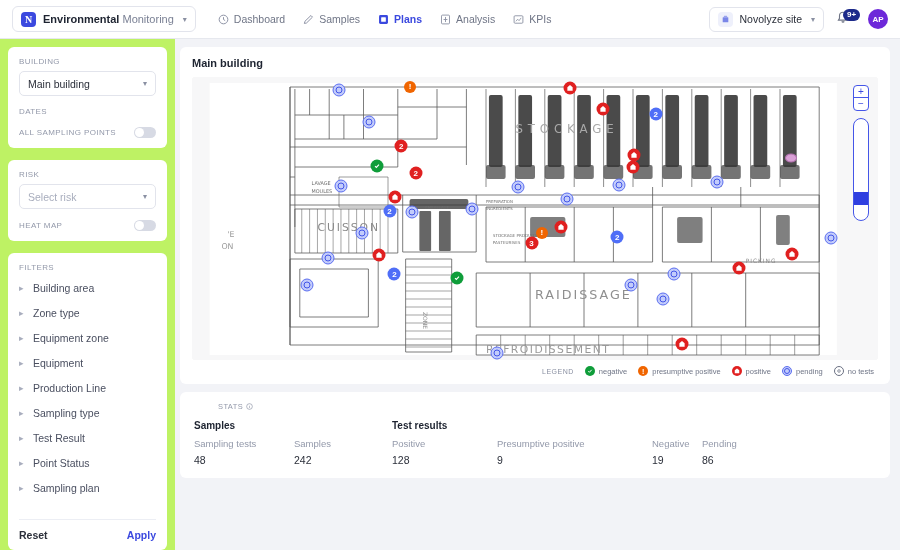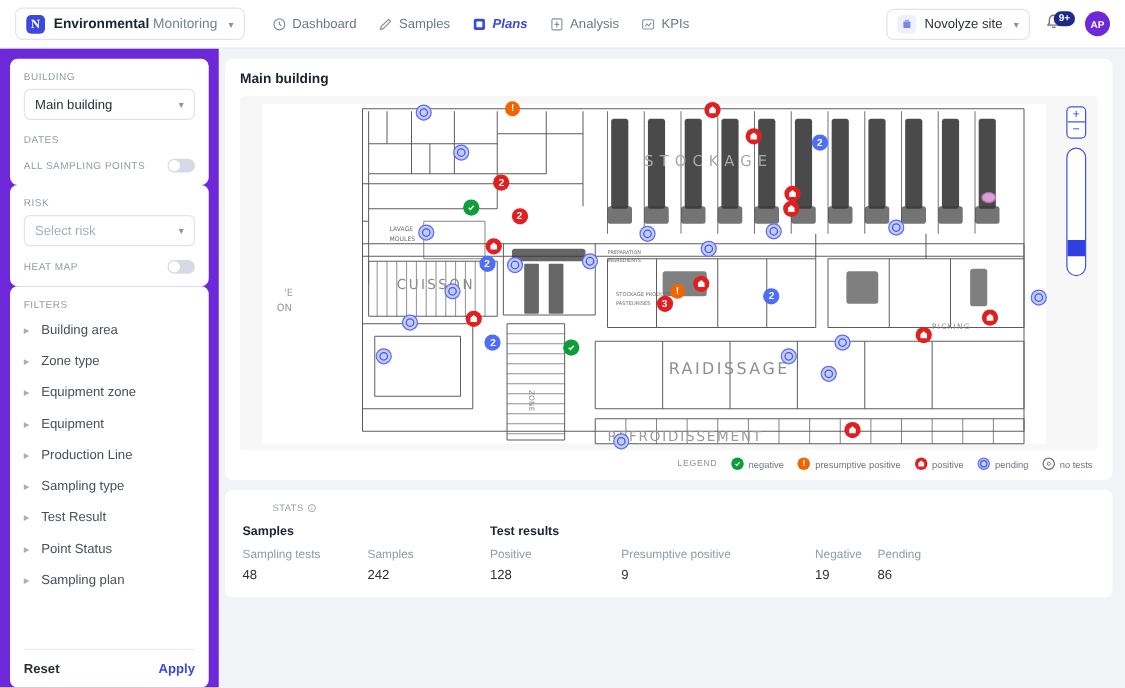--- a/index.html
+++ b/index.html
@@ -34,21 +34,21 @@
   .app-title b { font-weight: bold; }
   .app-title span.light { color: #7a8094; }
   .caret { color: #8a90a2; font-size: 8px; margin-left: 2px; }
 
   .nav { display: flex; align-items: center; margin-left: 22px; gap: 18px; }
   .nav-item {
     display: flex; align-items: center; gap: 5px;
     font-size: 10.5px; color: #6f7586; cursor: pointer;
     white-space: nowrap;
   }
-  .nav-item.active { color: #3b49df; font-weight: bold; font-style: italic; }
+  .nav-item.active { color: #3b49df; font-weight: bold; }
   .nav-ico { width: 11px; height: 11px; display:block; }
 
   .topbar-right { margin-left: auto; display: flex; align-items: center; gap: 12px; }
   .site-select {
     display: flex; align-items: center; gap: 7px;
     border: 1px solid #e2e4ec; border-radius: 6px;
     padding: 0 8px; height: 25px; background: #fff; cursor: pointer;
   }
   .site-ico {
     width: 15px; height: 15px; border-radius: 4px; background: #eef0fb;
@@ -67,22 +67,22 @@
     width: 20px; height: 20px; border-radius: 50%;
     background: #6d28d9; color: #fff; font-size: 8px; font-weight: bold;
     display: flex; align-items: center; justify-content: center; cursor: pointer;
   }
 
   
   .body-wrap { display: flex; height: 511px; }
 
   
   .sidebar {
-    width: 175px; background: #6d28d9; flex: 0 0 175px;
-    padding: 8px 8px 0 8px; display: flex; flex-direction: column; gap: 0;
+    width: 175px; background: #bef264; flex: 0 0 175px;
+    padding: 8px 8px 0 8px; display: flex; flex-direction: column; gap: 12px;
     overflow: hidden;
   }
   .card { background: #fff; border-radius: 6px; padding: 10px 11px; }
   .fld-label {
     font-size: 8px; letter-spacing: .4px; color: #9399aa;
     text-transform: uppercase; margin-bottom: 5px;
   }
   .select {
     border: 1px solid #e2e4ec; border-radius: 5px; height: 25px;
     display: flex; align-items: center; padding: 0 8px;

